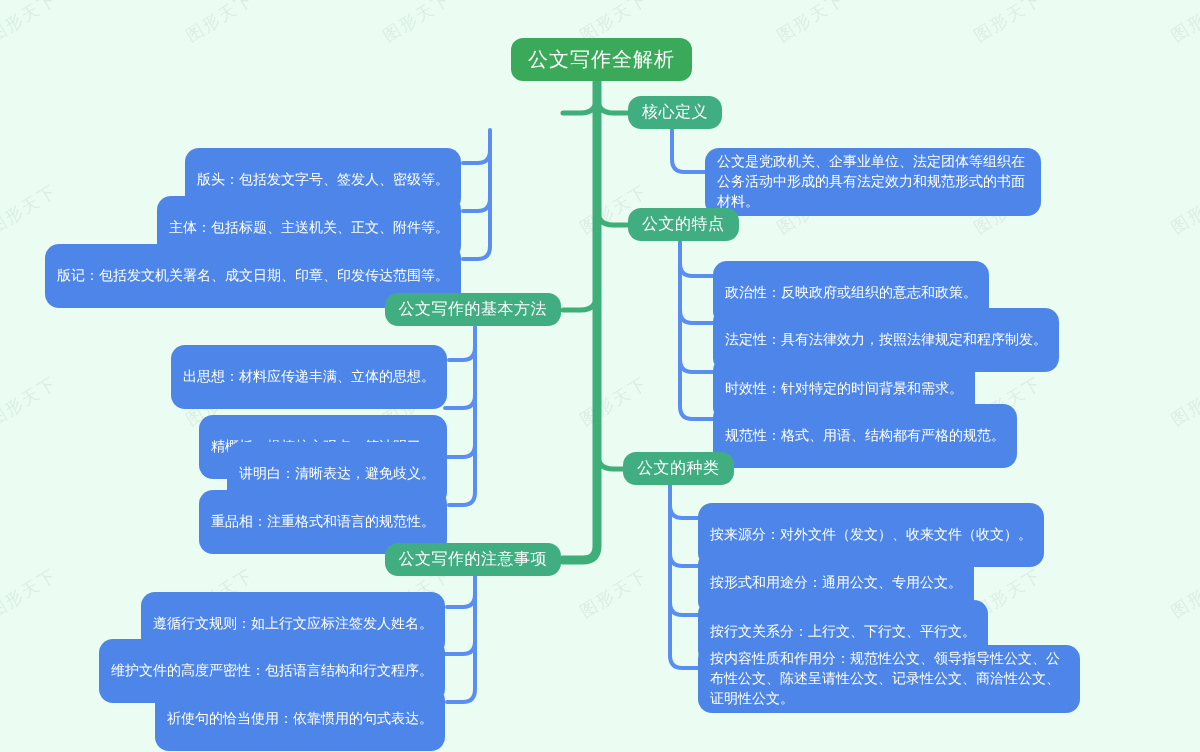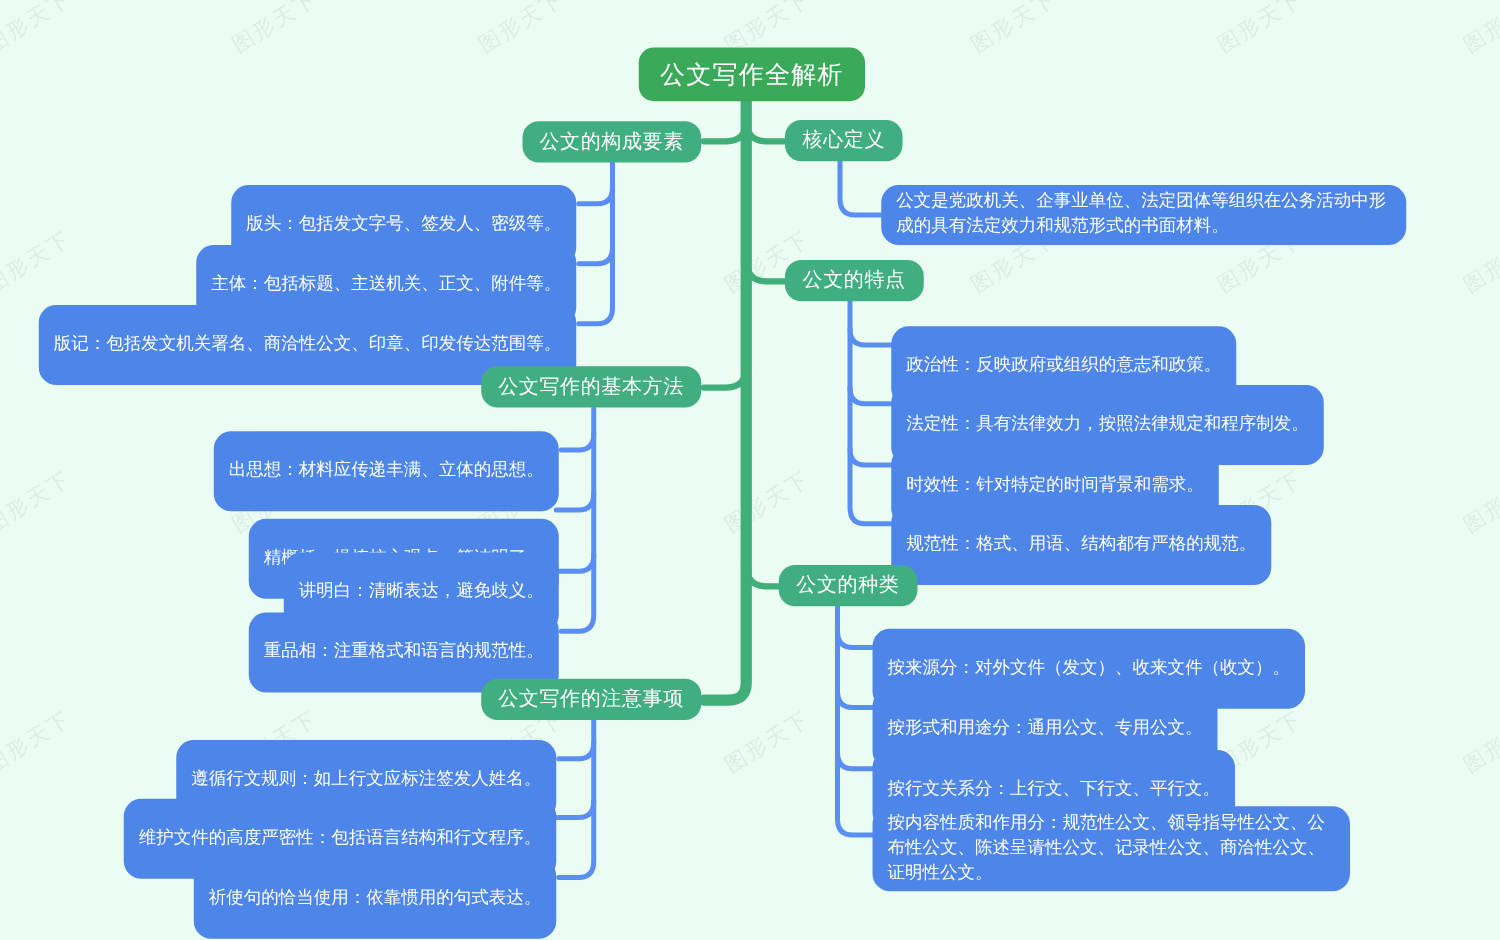--- a/index.html
+++ b/index.html
@@ -125,38 +125,37 @@
 
       <path d="M670 484 L670 655 Q670 668 682 668 L699 668"></path>
       <path d="M670 505 Q670 518 682 518 L699 518"></path>
       <path d="M670 553 Q670 566 682 566 L699 566"></path>
       <path d="M670 602 Q670 615 682 615 L699 615"></path>
     </g>
   </svg>
 
   <div class="node root" style="left:511px;top:38px;">公文写作全解析</div>
 
-  <div class="node section" style="right:639px;top:97px;">公文的构成要素</div>
   <div class="node leaf" style="right:739px;top:148px;">版头：包括发文字号、签发人、密级等。</div>
   <div class="node leaf" style="right:739px;top:196px;">主体：包括标题、主送机关、正文、附件等。</div>
-  <div class="node leaf" style="right:739px;top:244px;">版记：包括发文机关署名、商洽性公文、印章、印发传达范围等。</div>
+  <div class="node leaf" style="right:739px;top:244px;">版记：包括发文机关署名、成文日期、印章、印发传达范围等。</div>
 
   <div class="node section" style="right:639px;top:293px;">公文写作的基本方法</div>
   <div class="node leaf" style="right:753px;top:345px;">出思想：材料应传递丰满、立体的思想。</div>
   <div class="node leaf" style="right:753px;top:415px;">精概括：提炼核心观点，简洁明了。</div>
   <div class="node leaf" style="right:753px;top:442px;">讲明白：清晰表达，避免歧义。</div>
   <div class="node leaf" style="right:753px;top:490px;">重品相：注重格式和语言的规范性。</div>
 
   <div class="node section" style="right:639px;top:543px;">公文写作的注意事项</div>
   <div class="node leaf" style="right:755px;top:592px;">遵循行文规则：如上行文应标注签发人姓名。</div>
   <div class="node leaf" style="right:755px;top:687px;">祈使句的恰当使用：依靠惯用的句式表达。</div>
   <div class="node leaf" style="right:755px;top:639px;">维护文件的高度严密性：包括语言结构和行文程序。</div>
 
   <div class="node section" style="left:628px;top:96px;">核心定义</div>
-  <div class="node leaf wrap" style="left:705px;top:148px;width:420px;">公文是党政机关、企事业单位、法定团体等组织在公务活动中形成的具有法定效力和规范形式的书面材料。</div>
+  <div class="node leaf wrap" style="left:705px;top:148px;width:336px;">公文是党政机关、企事业单位、法定团体等组织在公务活动中形成的具有法定效力和规范形式的书面材料。</div>
 
   <div class="node section" style="left:628px;top:208px;">公文的特点</div>
   <div class="node leaf" style="left:713px;top:308px;">法定性：具有法律效力，按照法律规定和程序制发。</div>
   <div class="node leaf" style="left:713px;top:261px;">政治性：反映政府或组织的意志和政策。</div>
   <div class="node leaf" style="left:713px;top:357px;">时效性：针对特定的时间背景和需求。</div>
   <div class="node leaf" style="left:713px;top:404px;">规范性：格式、用语、结构都有严格的规范。</div>
 
   <div class="node section" style="left:623px;top:452px;">公文的种类</div>
   <div class="node leaf" style="left:698px;top:503px;">按来源分：对外文件（发文）、收来文件（收文）。</div>
   <div class="node leaf" style="left:698px;top:551px;">按形式和用途分：通用公文、专用公文。</div>

